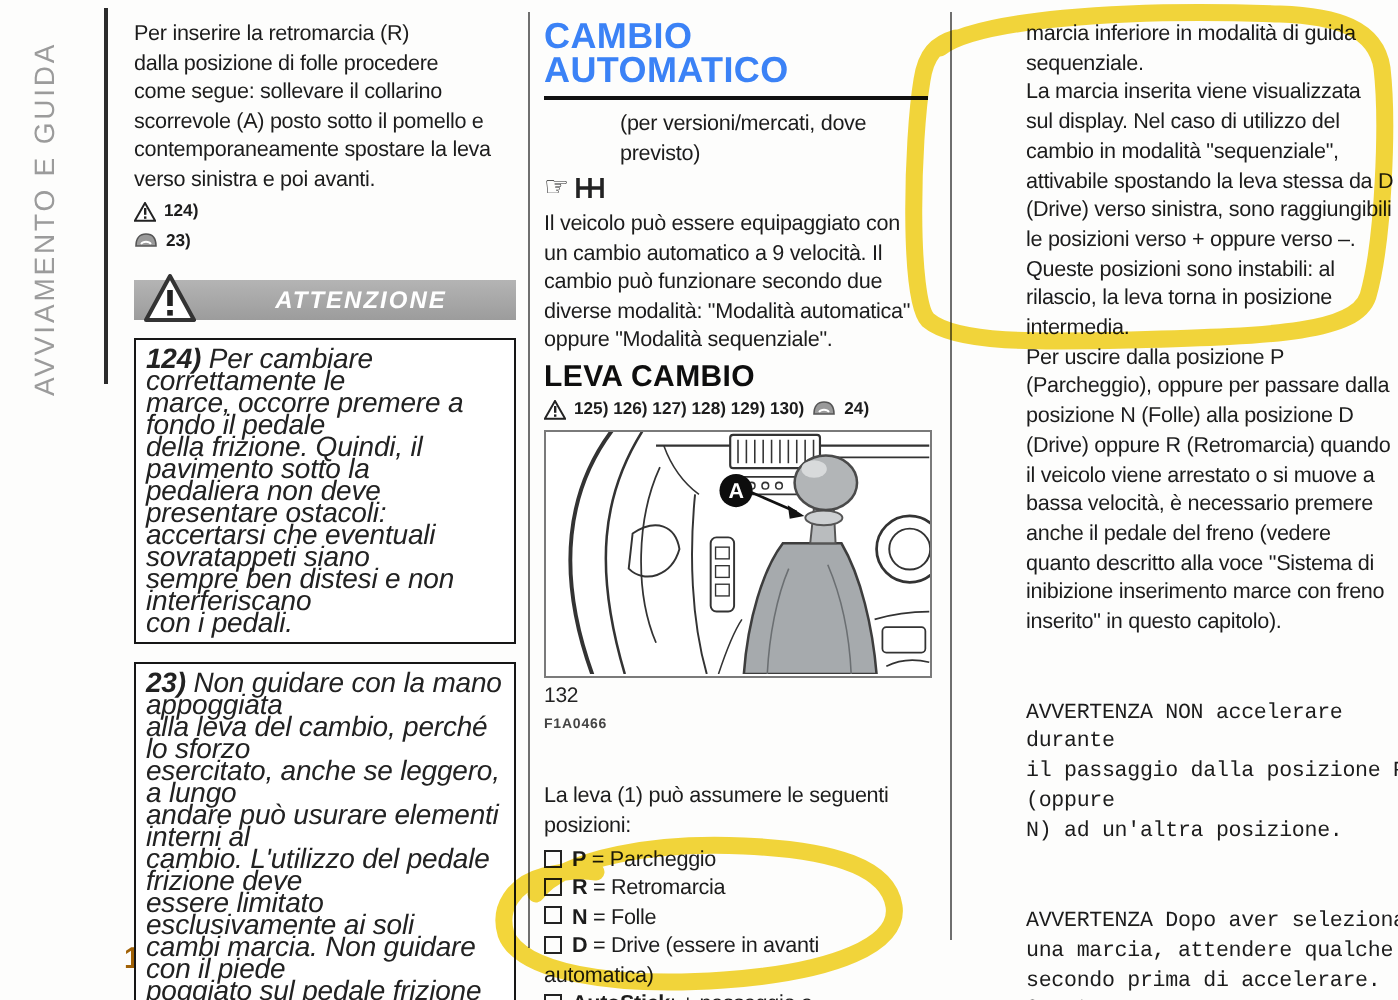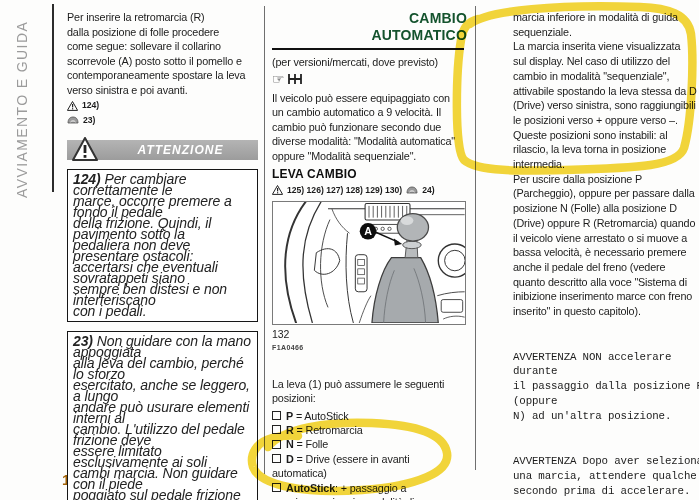--- a/index.html
+++ b/index.html
@@ -25,26 +25,26 @@
     font-size:8.6px;font-weight:bold;letter-spacing:0;}
   
   .wbar{position:relative;height:20px;margin-top:13px;background:linear-gradient(#b4b4b4,#9c9c9c);
     display:flex;align-items:center;justify-content:center;padding-left:36px;}
   .wbar .wtitle{font-style:italic;font-weight:bold;color:#fff;font-size:12px;letter-spacing:1px;}
   .wbar .bar-icon{position:absolute;left:5px;top:-3px;}
   .wbox{border:1.5px solid #161616;background:#fff;margin-top:9px;padding:4px 5px;
     font-style:italic;font-size:14px;line-height:11px;letter-spacing:-0.1px;color:#222;}
   .wbox b{font-style:italic;}
   
-  .h1{font-size:14px;font-weight:bold;line-height:17px;letter-spacing:0.2px;color:#14532d;text-align:right;}
+  .h1{font-size:18px;font-weight:bold;line-height:17px;letter-spacing:0.2px;color:#3b82f6;}
   .h1-rule{height:2px;background:#111;margin-top:4px;width:192px;}
-  .subtitle{margin-top:5px;}
+  .subtitle{margin-top:5px;margin-left:38px;}
   .iconrow{display:flex;align-items:center;gap:3px;height:15px;margin-top:2px;}
   .hand{font-family:"DejaVu Sans",sans-serif;font-size:14px;line-height:14px;color:#222;}
-  .h2{font-size:12px;font-weight:bold;letter-spacing:0.2px;margin-top:4px;color:#0e0e0e;}
+  .h2{font-size:15px;font-weight:bold;letter-spacing:0.2px;margin-top:4px;color:#0e0e0e;}
   .figure{margin-top:4px;width:194px;height:124px;border:1px solid #7a7a7a;background:#fff;box-sizing:border-box;}
   .figcap{display:flex;justify-content:space-between;align-items:baseline;width:194px;margin-top:2px;flex-direction:column;}
   .fignum{font-size:10.5px;color:#222;}
   .figcode{font-size:7px;font-weight:bold;color:#444;letter-spacing:0.4px;}
   .lever-intro{margin-top:21px;}
   .poslist{margin-top:3px;line-height:14.4px;}
   .sq{display:inline-block;width:7px;height:7px;border:1.2px solid #222;margin-right:5px;
       vertical-align:-0.5px;}
   
   .mt15{margin-top:31px;font-family:Liberation Mono, monospace;}
@@ -196,21 +196,21 @@
     </div>
     <div class="figcap">
       <span class="fignum">132</span>
       <span class="figcode">F1A0466</span>
     </div>
 
     <div class="lever-intro preline">La leva (1) può assumere le seguenti
 posizioni:</div>
 
     <div class="poslist">
-      <div class="preline"><span class="sq"></span><b>P</b><span> = AutoStick</span></div>
+      <div class="preline"><span class="sq"></span><b>P</b><span> = Parcheggio</span></div>
       <div class="preline"><span class="sq"></span><b>R</b><span> = Retromarcia</span></div>
       <div class="preline"><span class="sq"></span><b>N</b><span> = Folle</span></div>
       <div class="preline"><span class="sq"></span><b>D</b><span> = Drive (essere in avanti
 automatica)</span></div>
       <div class="preline"><span class="sq"></span><b>AutoStick</b><span>: + passaggio a
 marcia superiore in modalità di
 guida sequenziale; – passaggio a</span></div>
     </div>
   </div>
 

